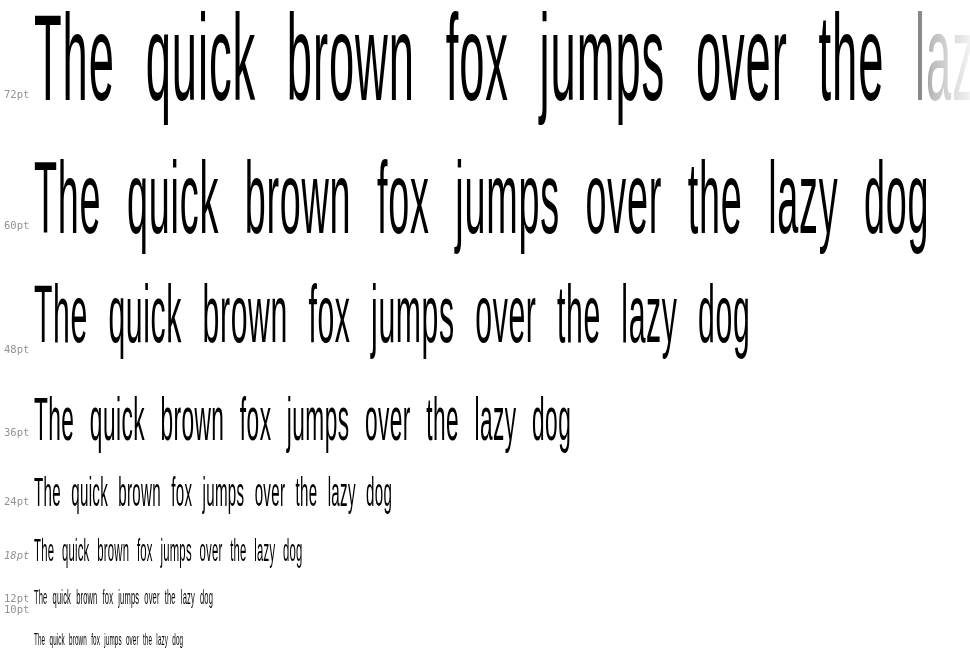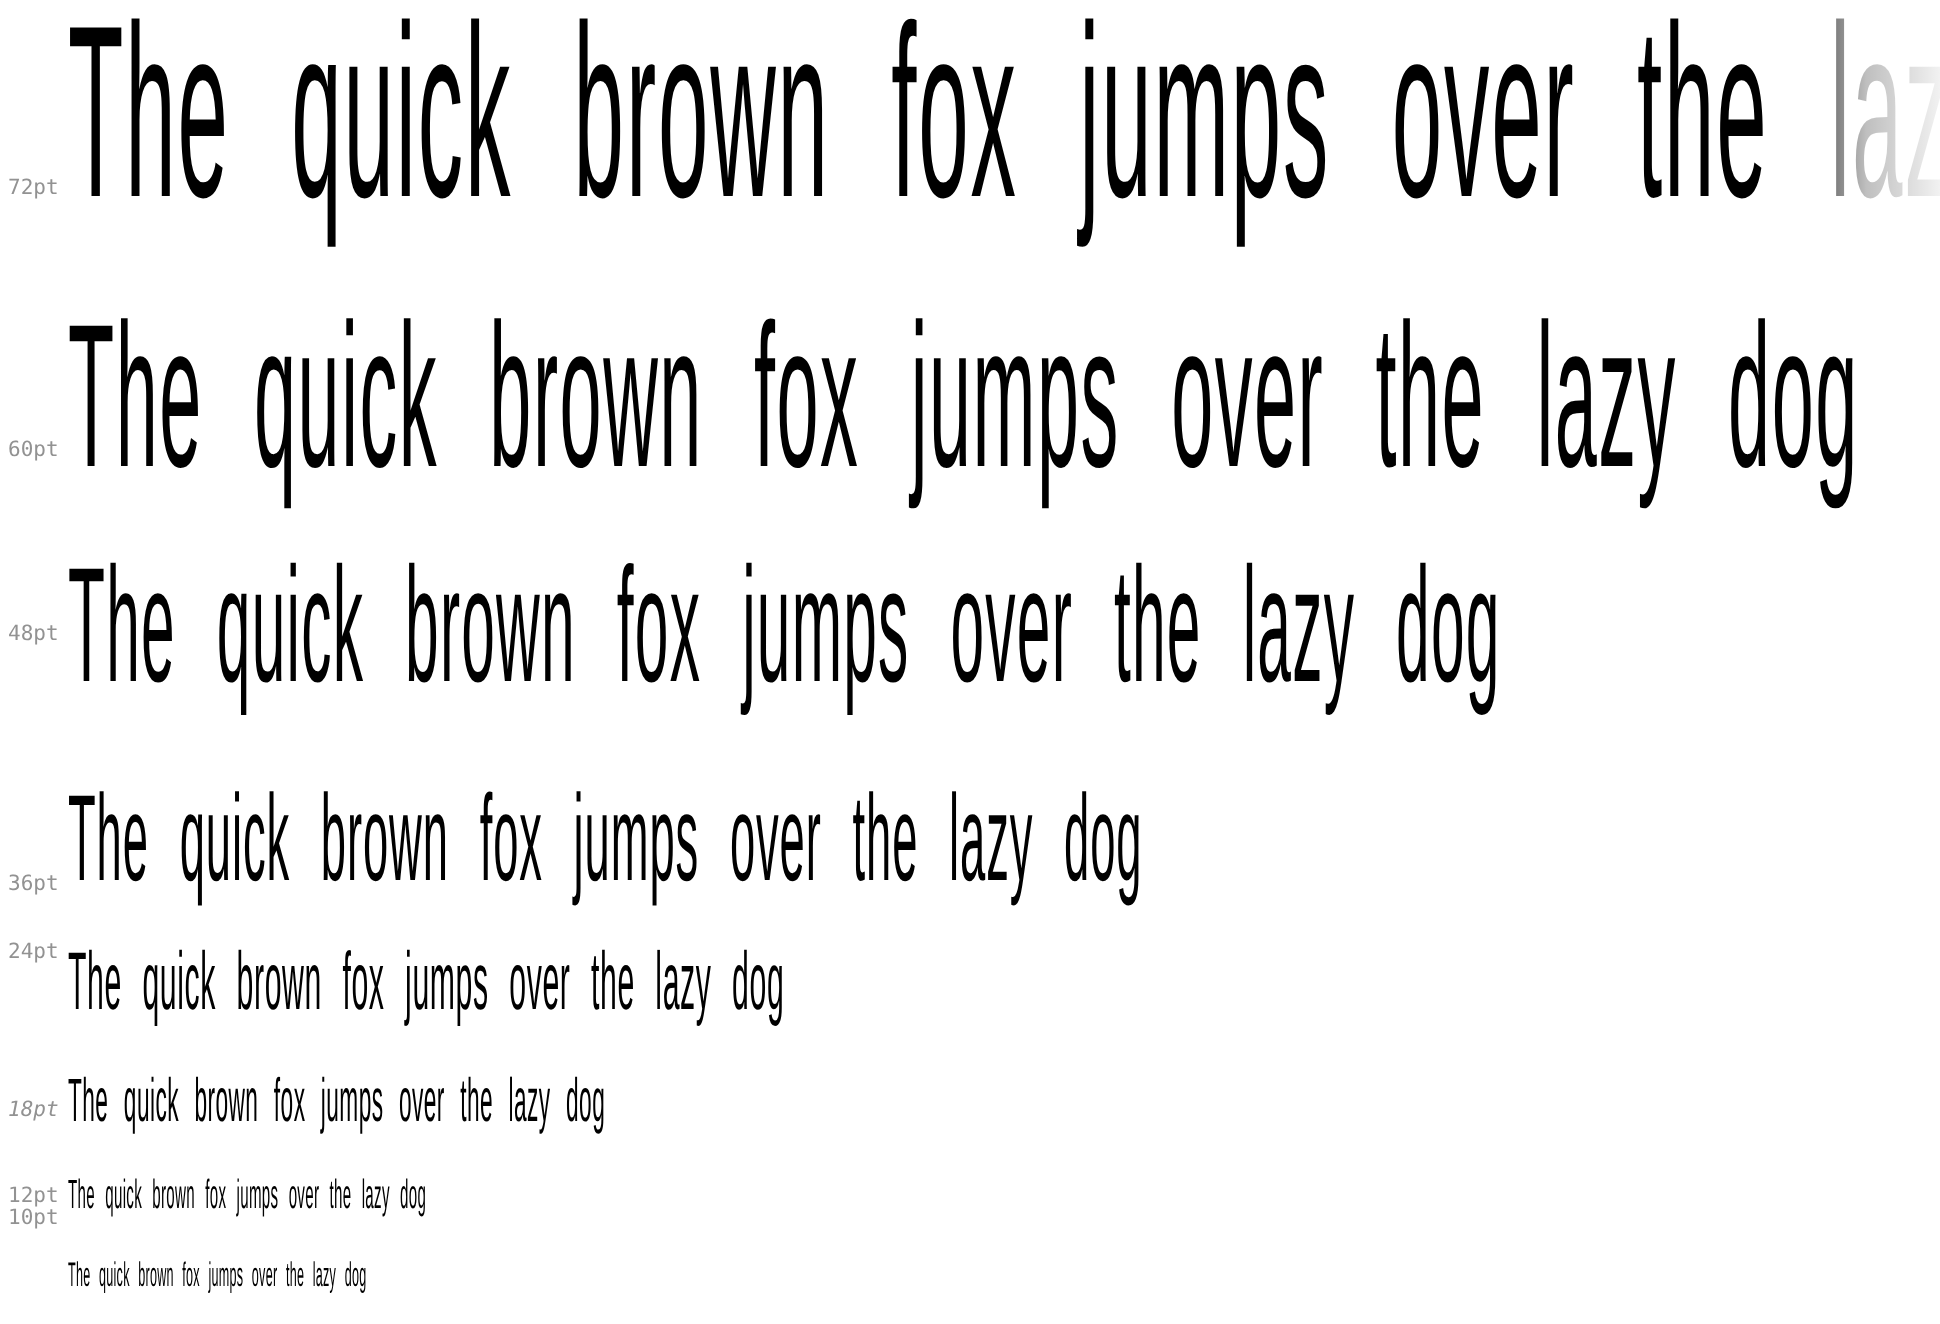--- a/index.html
+++ b/index.html
@@ -54,27 +54,27 @@
 <body>
 
 <div class="waterfall" style="background: rgb(255, 255, 255);">
 
     <span class="size-label" style="top: 88px; color: rgb(146, 146, 146);">72pt</span>
     <span class="pangram" style="font-size: 72px; top: -3.608px; transform: scale(0.63, 1.7); color: rgb(0, 0, 0);">The quick brown fox jumps over the lazy dog</span>
   <div class="right-fade"></div>
     <span class="size-label" style="top: 219px; color: rgb(146, 146, 146);">60pt</span>
     <span class="pangram" style="font-size: 60px; top: 147.66px; transform: scale(0.63, 1.7); color: rgb(0, 0, 0);">The quick brown fox jumps over the lazy dog</span>
 
-    <span class="size-label" style="top: 311px; color: rgb(146, 146, 146);">48pt</span>
+    <span class="size-label" style="top: 343px; color: rgb(146, 146, 146);">48pt</span>
     <span class="pangram" style="font-size: 48px; top: 273.928px; transform: scale(0.63, 1.7); color: rgb(0, 0, 0);">The quick brown fox jumps over the lazy dog</span>
 
-    <span class="size-label" style="top: 436px; color: rgb(146, 146, 146);">36pt</span>
+    <span class="size-label" style="top: 426px; color: rgb(146, 146, 146);">36pt</span>
     <span class="pangram" style="font-size: 36px; top: 389.196px; transform: scale(0.63, 1.7); color: rgb(0, 0, 0);">The quick brown fox jumps over the lazy dog</span>
 
-    <span class="size-label" style="top: 470px; color: rgb(146, 146, 146);">24pt</span>
+    <span class="size-label" style="top: 495px; color: rgb(146, 146, 146);">24pt</span>
     <span class="pangram" style="font-size: 24px; top: 472.464px; transform: scale(0.63, 1.7); color: rgb(0, 0, 0);">The quick brown fox jumps over the lazy dog</span>
 
     <span class="size-label" style="top: 549px; color: rgb(146, 146, 146); font-style: italic;">18pt</span>
     <span class="pangram" style="font-size: 18px; top: 535.098px; transform: scale(0.63, 1.7); color: rgb(0, 0, 0);">The quick brown fox jumps over the lazy dog</span>
 
     <span class="size-label" style="top: 592px; color: rgb(146, 146, 146);">12pt</span>
     <span class="pangram" style="font-size: 12px; top: 586.732px; transform: scale(0.63, 1.7); color: rgb(0, 0, 0);">The quick brown fox jumps over the lazy dog</span>
 
     <span class="size-label" style="top: 603px; color: rgb(146, 146, 146);">10pt</span>
     <span class="pangram" style="font-size: 10px; top: 630.61px; transform: scale(0.63, 1.7); color: rgb(0, 0, 0);">The quick brown fox jumps over the lazy dog</span>

